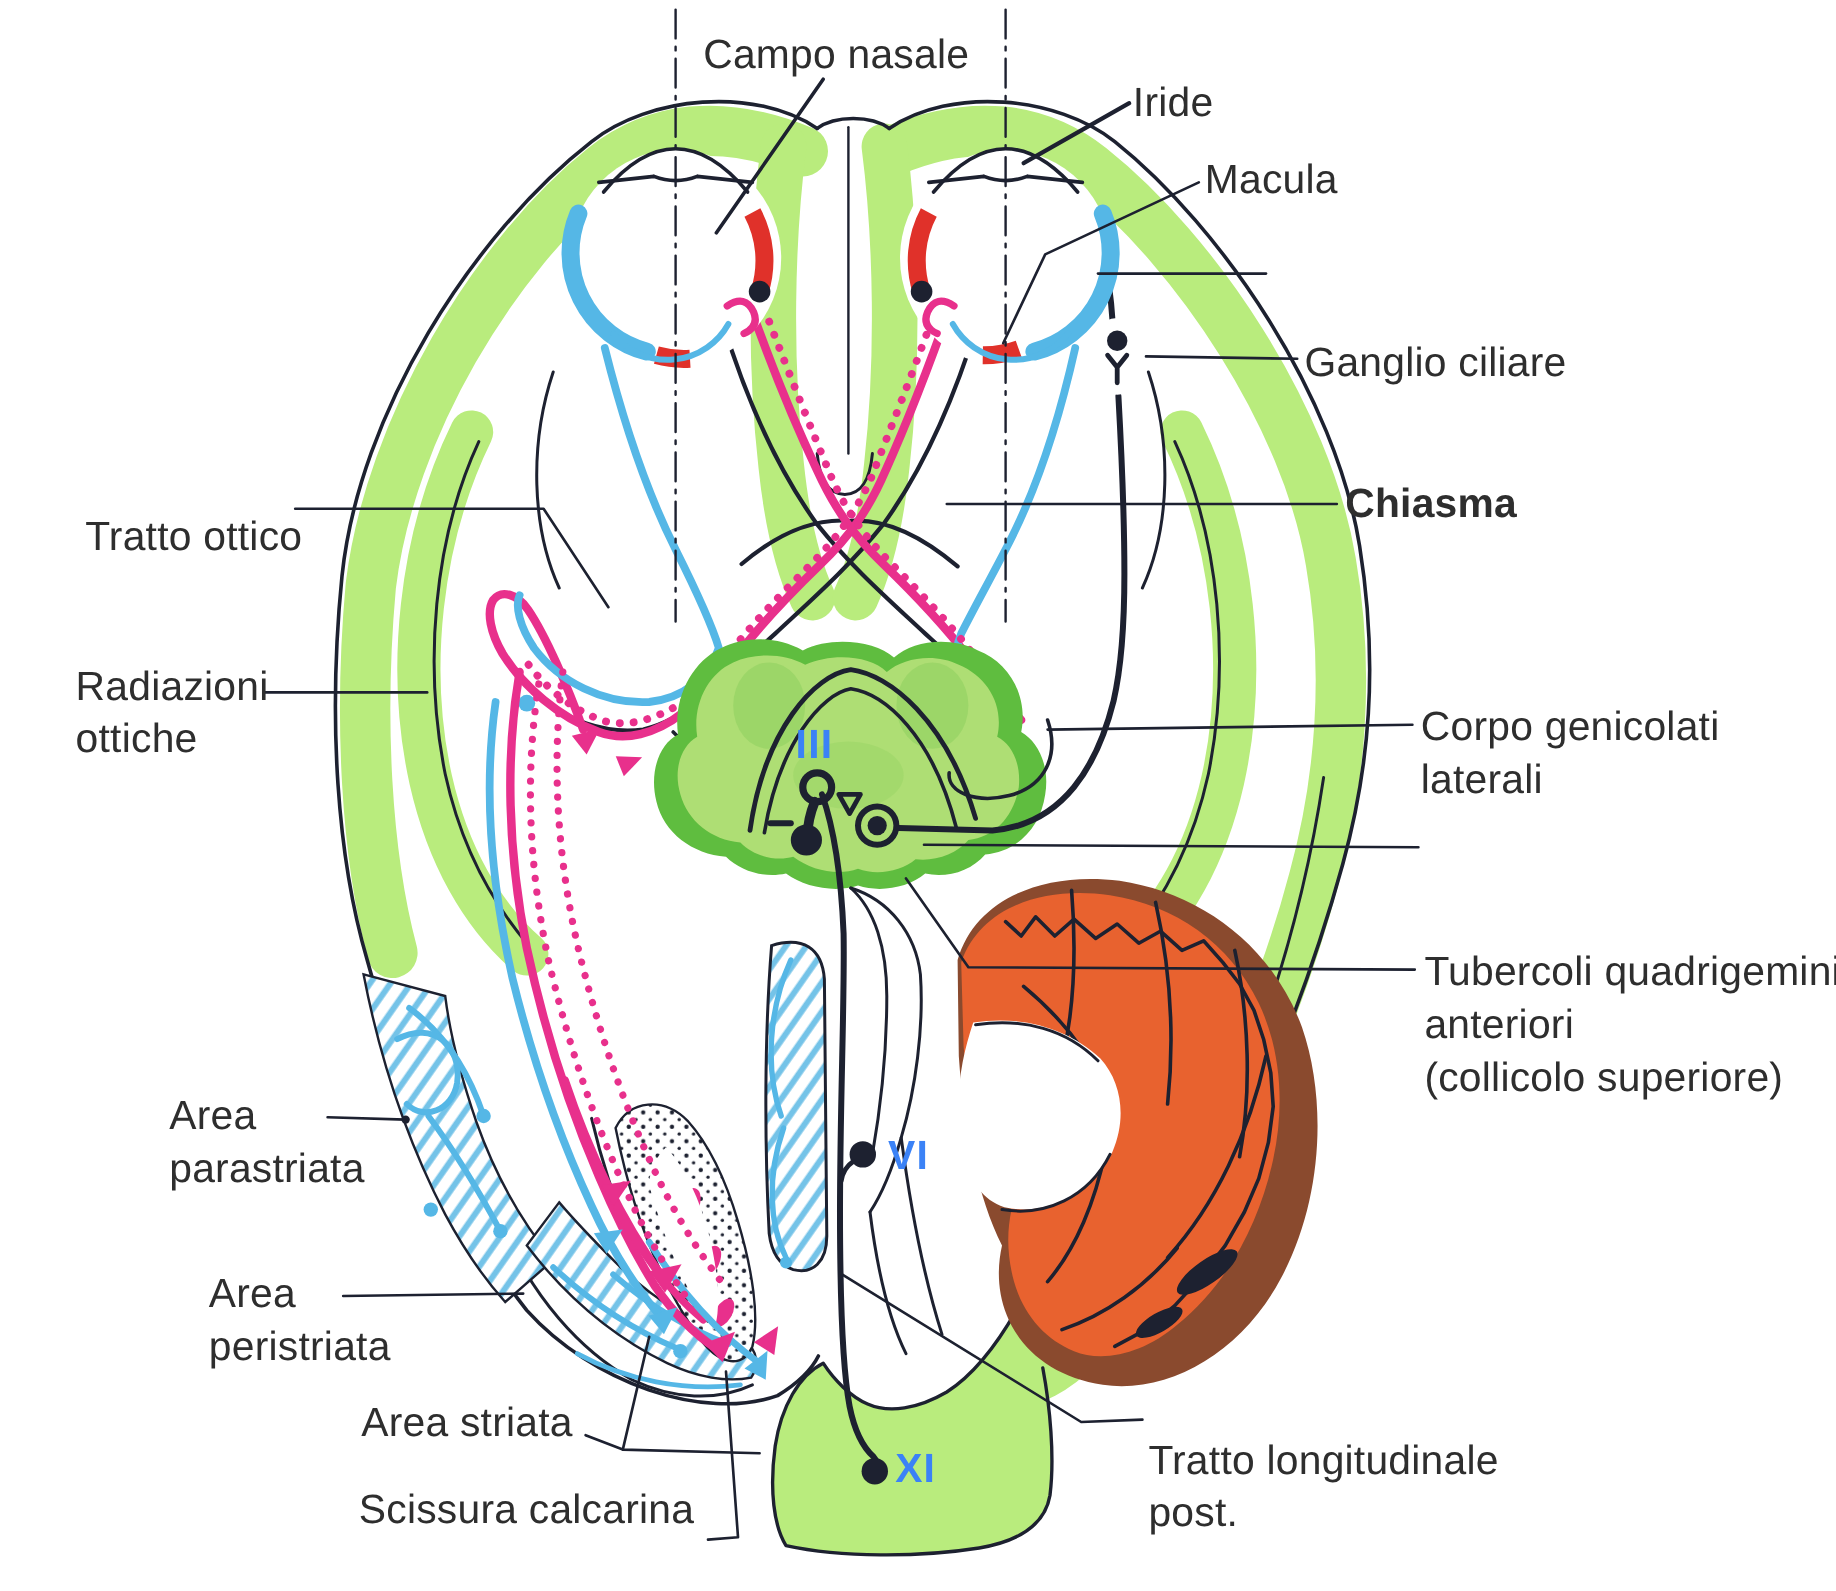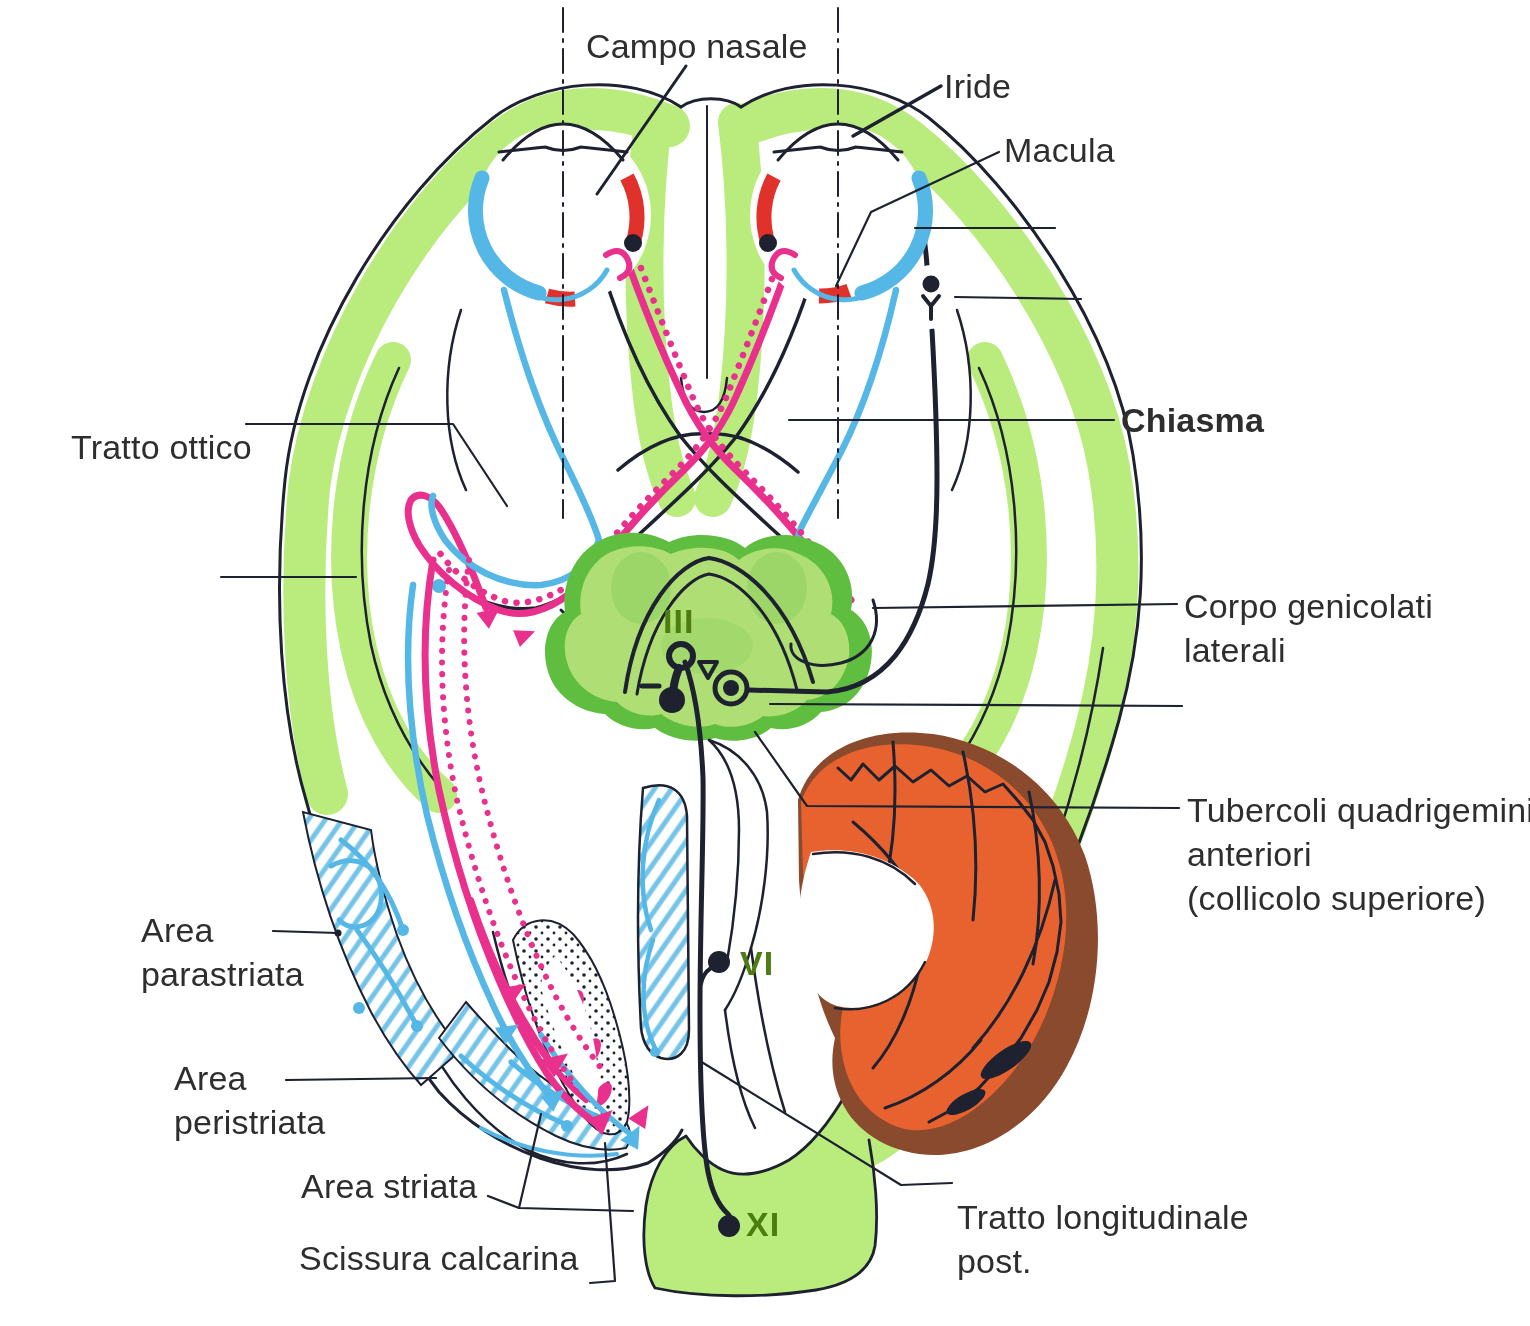--- a/index.html
+++ b/index.html
@@ -2,21 +2,21 @@
 <html style="--cortex-green: #b9ec7d; --midbrain-green-fill: #aede74; --midbrain-green-border: #5fbd3f; --pathway-pink: #e8308c; --pathway-blue: #55b7e6; --retina-red: #e0312a; --cerebellum-orange: #e8622f; --cerebellum-brown: #8a4a2e; --outline-black: #1d2130; --label-text: #2e2e2e;"><head>
 <meta charset="utf-8">
 <style>
   html,body{margin:0;padding:0;background:#ffffff;}
   #stage{position:relative;width:1530px;height:1326px;background:#fff;overflow:hidden;
          font-family:"Liberation Sans","DejaVu Sans",sans-serif;margin-left:41px;}
   #art{position:absolute;left:0;top:0;}
   .lbl{position:absolute;font-size:34px;line-height:1.3;color:var(--label-text,#2e2e2e);
        white-space:pre-line;letter-spacing:.2px;}
   .lbl.b{font-weight:700;text-align:center;}
-  .nuc{position:absolute;font-size:34px;color:#4d7c0f;font-weight:600;letter-spacing:1px;}
+  .nuc{position:absolute;font-size:34px;color:#3b82f6;font-weight:600;letter-spacing:1px;}
   
   .ln  {stroke:var(--outline-black,#1d2130);fill:none;stroke-linecap:round;stroke-linejoin:round;}
   .lnf {fill:var(--outline-black,#1d2130);stroke:none;}
   .gb  {stroke:var(--cortex-green,#b9ec7d);fill:none;stroke-linecap:round;}
   .gbf {fill:var(--cortex-green,#b9ec7d);stroke:none;}
   .mgb {fill:var(--midbrain-green-border,#5fbd3f);stroke:none;}
   .mgf {fill:var(--midbrain-green-fill,#aede74);stroke:none;}
   .pk  {stroke:var(--pathway-pink,#e8308c);fill:none;stroke-linecap:round;stroke-linejoin:round;}
   .pkf {fill:var(--pathway-pink,#e8308c);stroke:none;}
   .bl  {stroke:var(--pathway-blue,#55b7e6);fill:none;stroke-linecap:round;stroke-linejoin:round;}
@@ -278,22 +278,25 @@
     <path d="M 447,1196 L 478,1208 L 592,1211"></path>
     <path d="M 478,1208 L 500,1114"></path>
     <path d="M 549,1283 L 574,1281 L 564,1143"></path>
     <path d="M 911,1183 L 860,1185 L 659,1061"></path>
   </g>
 </svg>
 
 <div class="lbl" style="left:545px;top:24px">Campo nasale</div>
 <div class="lbl" style="left:903px;top:64px">Iride</div>
 <div class="lbl" style="left:963px;top:128px">Macula</div>
+<div class="lbl" style="left:1046px;top:280px">Ganglio ciliare</div>
 <div class="lbl b" style="left:1080px;top:398px">Chiasma</div>
 <div class="lbl" style="left:30px;top:425px">Tratto ottico</div>
+<div class="lbl" style="left:22px;top:550px">Radiazioni
+ottiche</div>
 <div class="lbl" style="left:1143px;top:584px">Corpo genicolati
 laterali</div>
 <div class="lbl" style="left:1146px;top:788px">Tubercoli quadrigemini
 anteriori
 (collicolo superiore)</div>
 <div class="lbl" style="left:100px;top:908px">Area
 parastriata</div>
 <div class="lbl" style="left:133px;top:1056px">Area
 peristriata</div>
 <div class="lbl" style="left:260px;top:1164px">Area striata</div>

